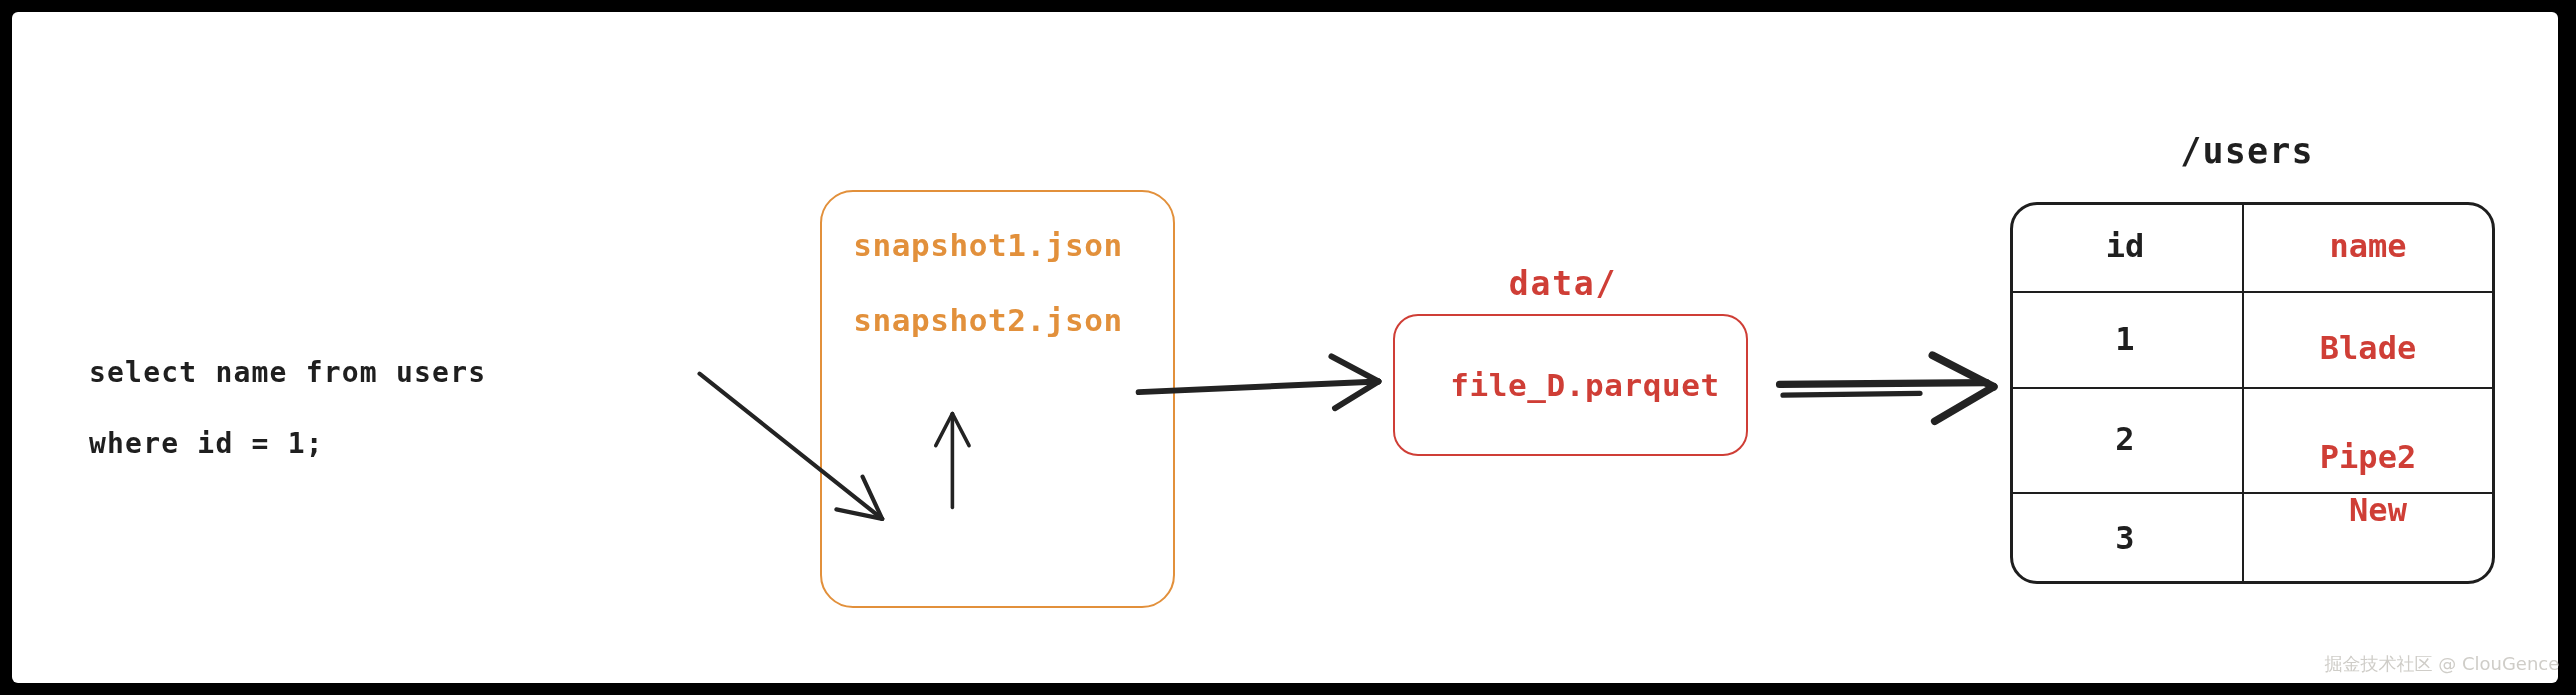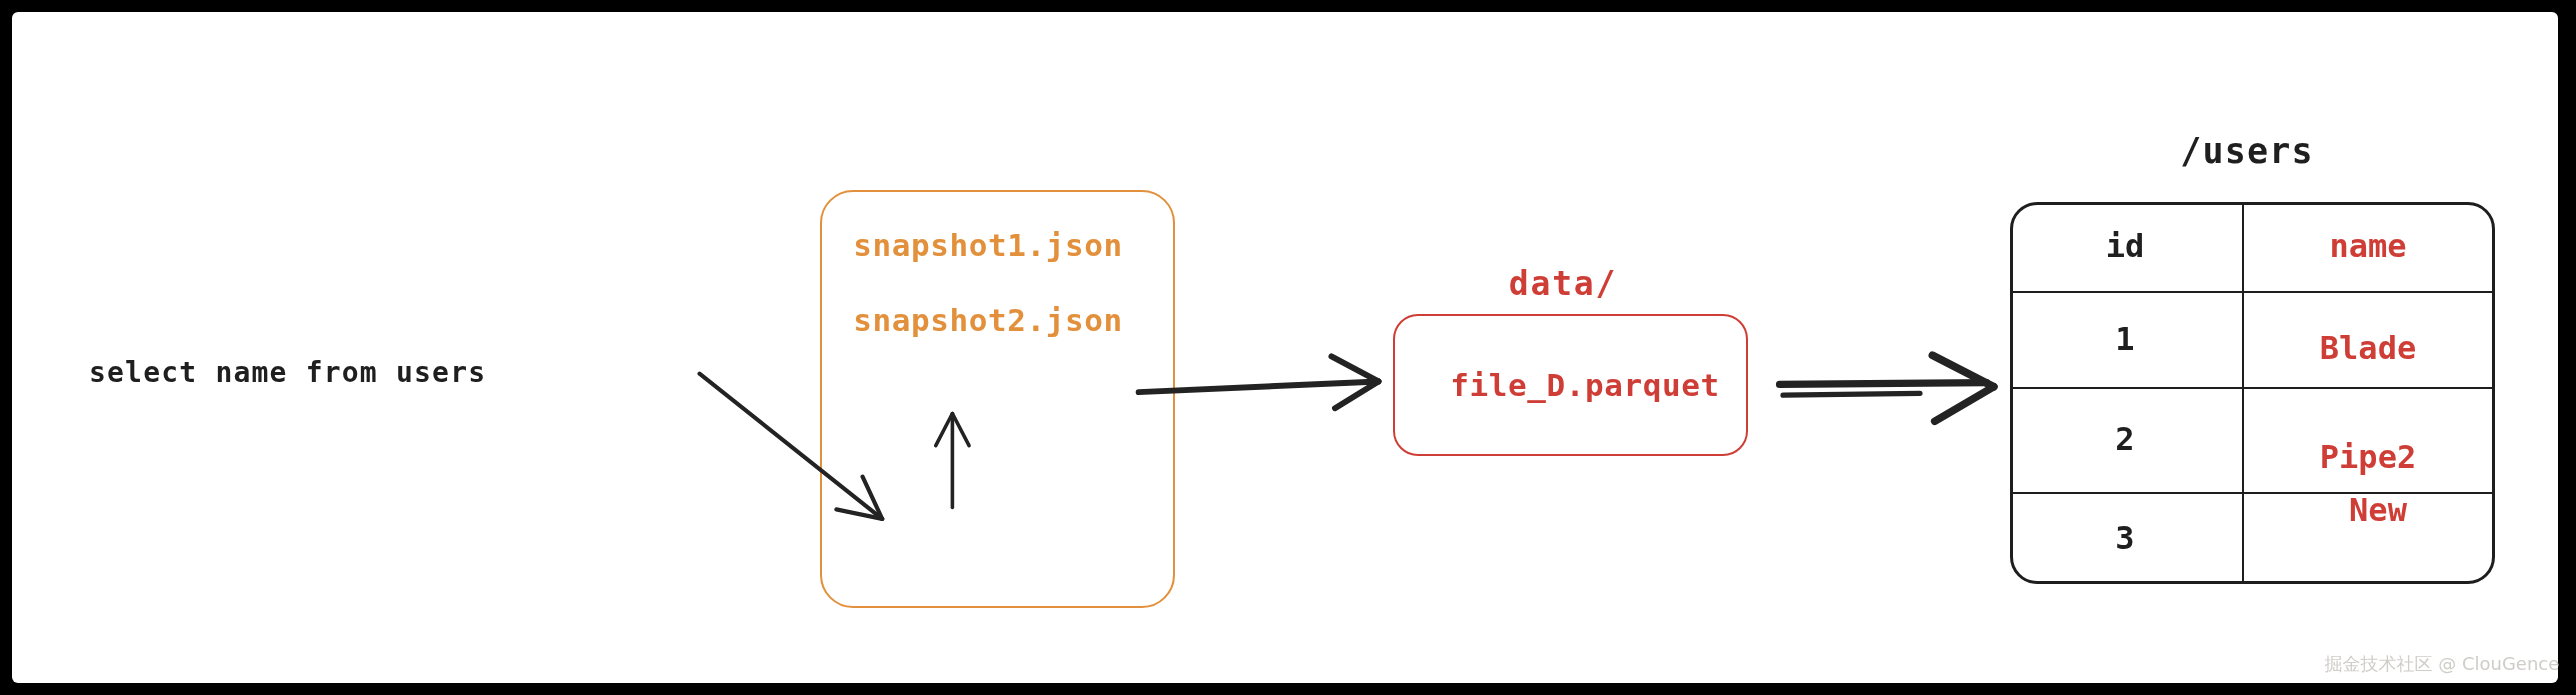--- a/index.html
+++ b/index.html
@@ -47,20 +47,21 @@
     font-size:18px;color:#CFCDC8;text-shadow:0 0.6px 0.6px rgba(255,255,255,.85);
   }
 </style>
 </head>
 <body>
 
 <div class="stage">
   <div class="paper"></div>
 
   <div class="abs sql ink" style="left:89px;top:355px;">select name from users</div>
+  <div class="abs sql ink" style="left:89px;top:426px;">where id = 1;</div>
 
   <div class="folder-box box-orange"></div>
   <div class="abs ctr file orange" style="left:988px;top:227px;">snapshot1.json</div>
   <div class="abs ctr file orange" style="left:988px;top:302px;">snapshot2.json</div>
 
   <div class="abs ctr folder-label red" style="left:1563px;top:216px;margin-top:48px;">data/</div>
   <div class="folder-box box-red"></div>
   <div class="abs ctr file red" style="left:1569px;top:367px;margin-left:16px;">file_D.parquet</div>
 
   <div class="abs ctr tbl-title ink" style="left:2247px;top:131px;">/users</div>

